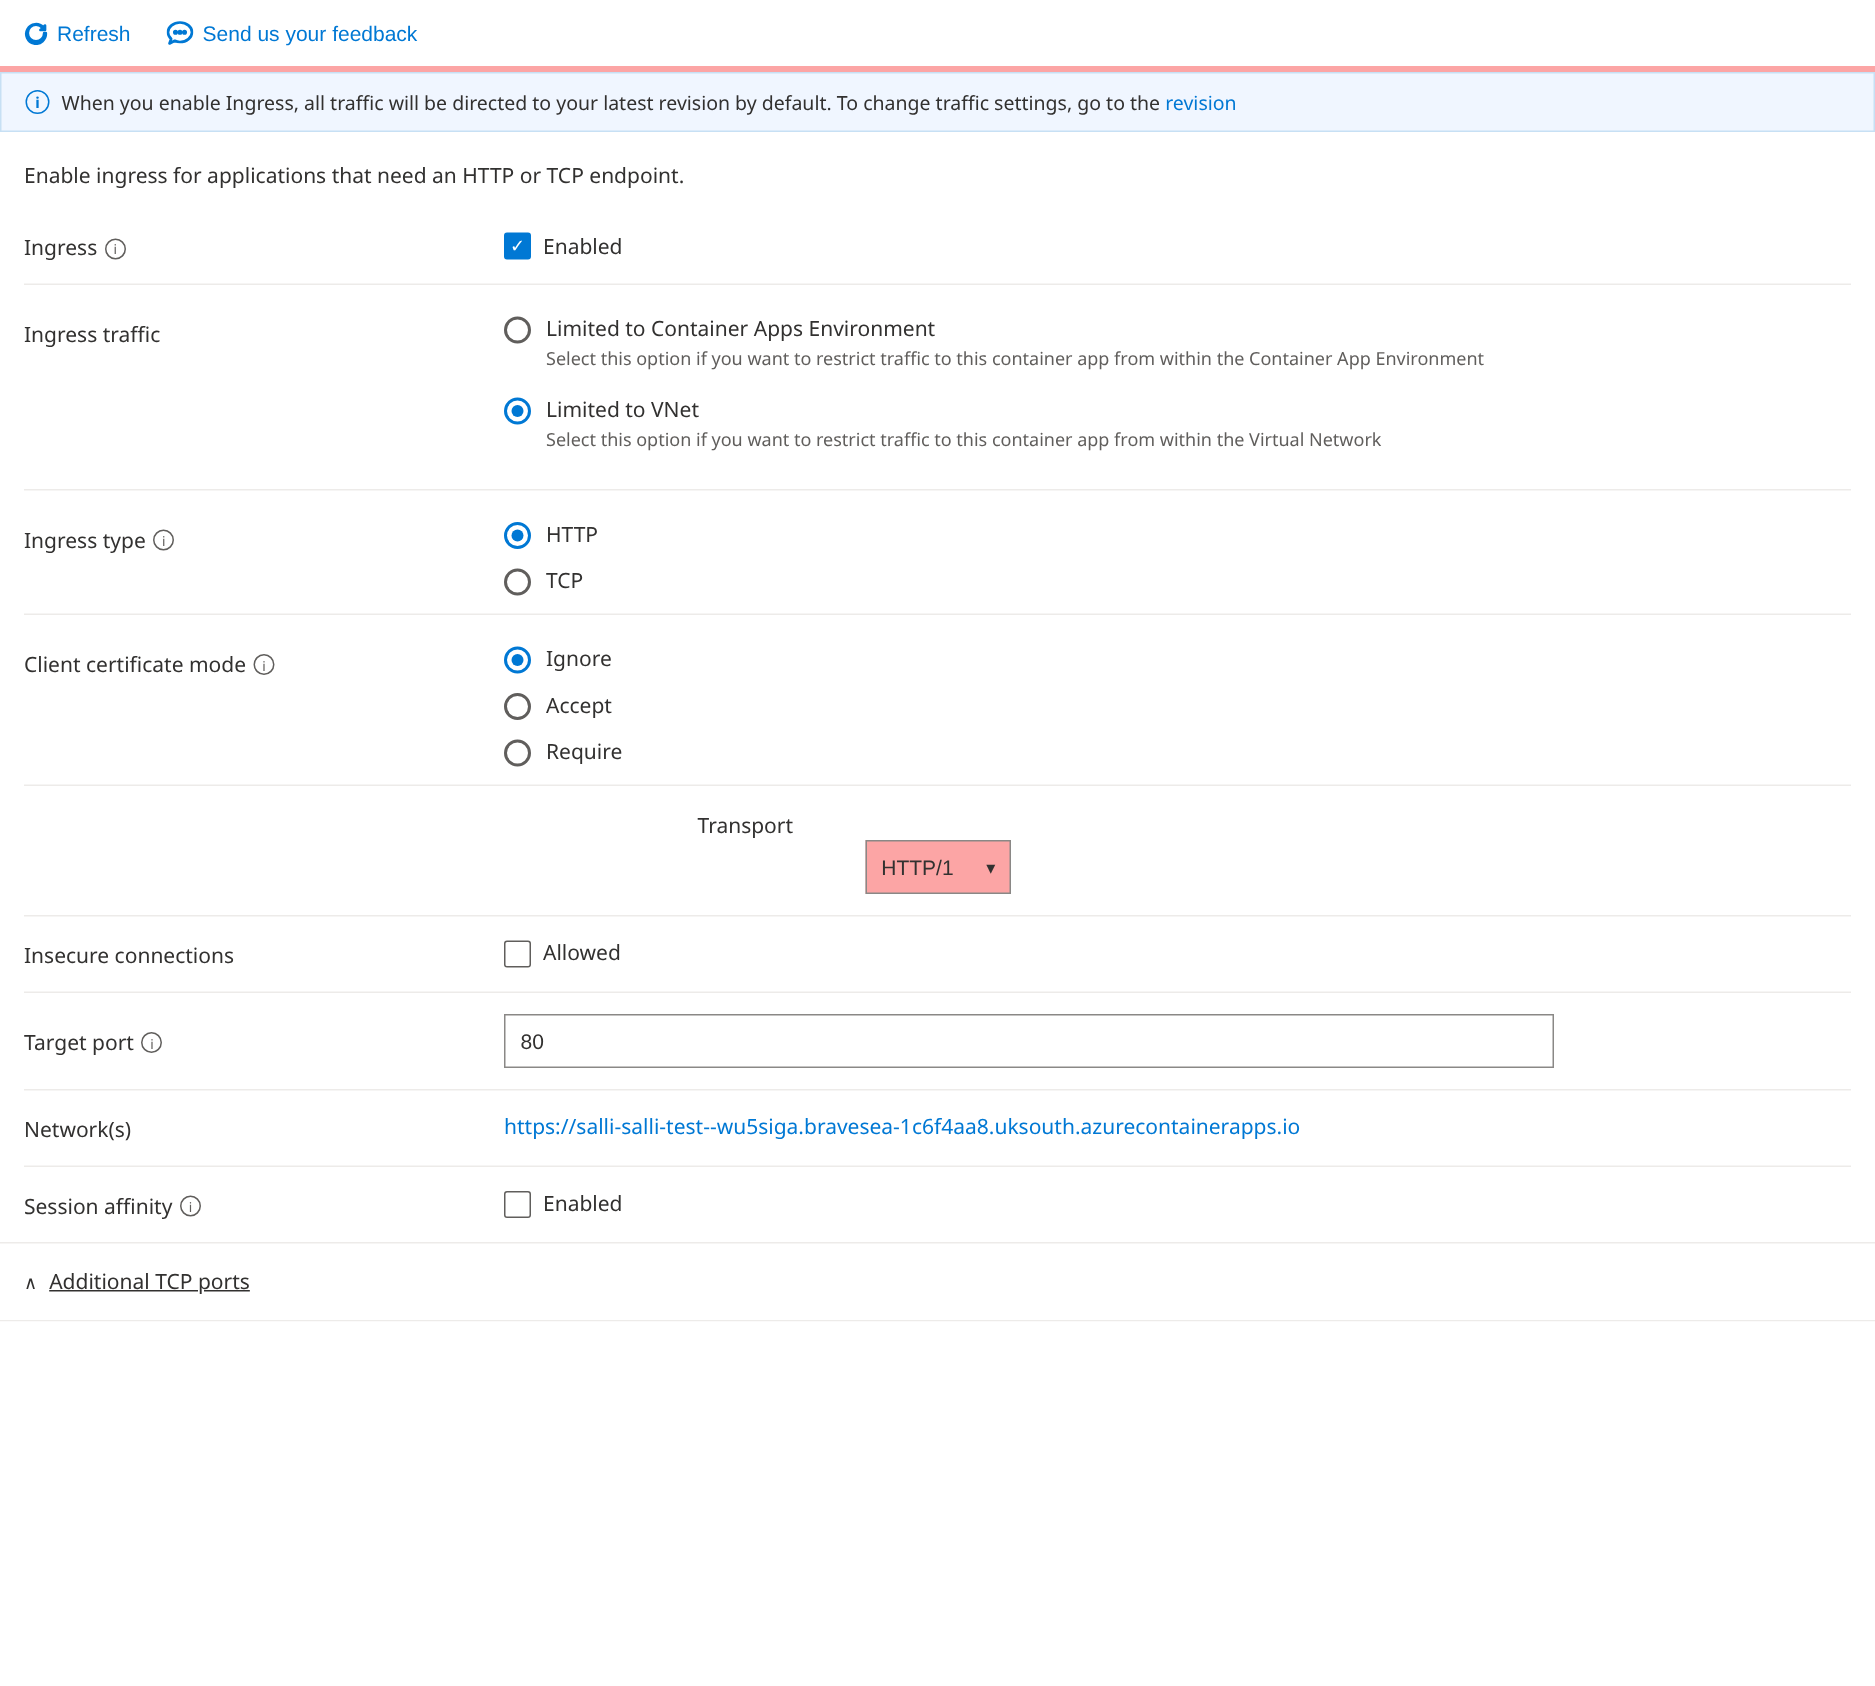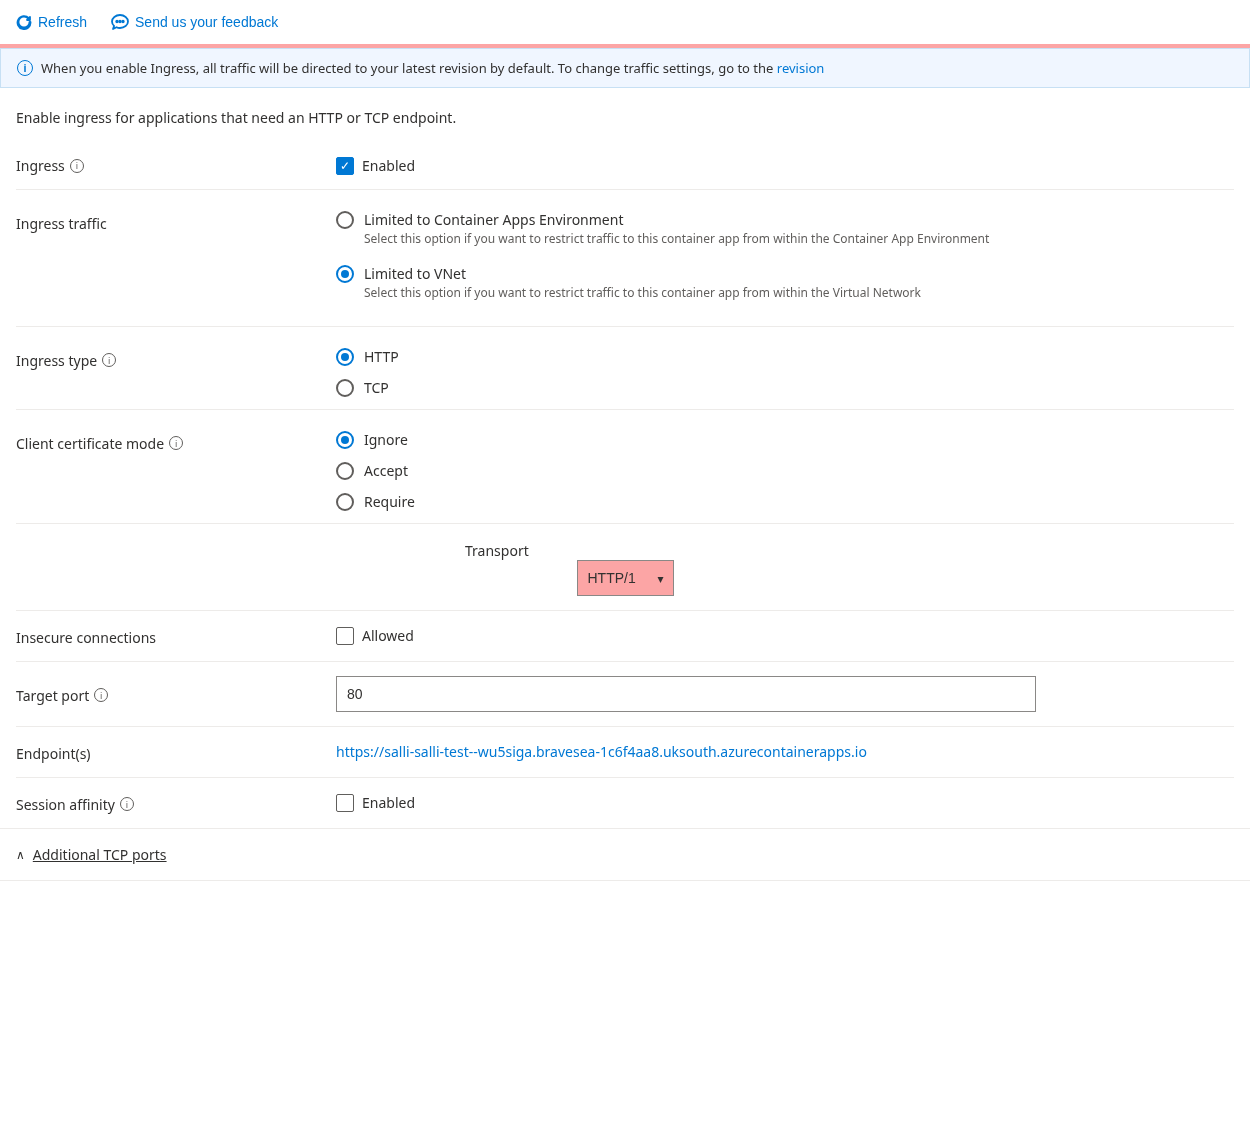--- a/index.html
+++ b/index.html
@@ -66,21 +66,21 @@
       font-size: 14px;
       color: #323130;
     }
 
     .form-container {
       padding: 0 16px;
     }
 
     .form-row {
       display: flex;
-      align-items: flex-end;
+      align-items: center;
       padding: 14px 0;
       border-bottom: none;
       min-height: 40px;
     }
 
     .form-label {
       width: 320px;
       flex-shrink: 0;
       display: flex;
       align-items: center;
@@ -465,21 +465,21 @@
     </div>
     <div class="form-control">
       <input type="text" class="text-input" value="80" placeholder="80" style="">
     </div>
   </div>
 
   <hr class="divider">
 
   <div class="form-row" style="align-items: center;">
     <div class="form-label">
-      <span>Endpoint(s)</span>
+      <span>Network(s)</span>
     </div>
     <div class="form-control">
       <a href="#" class="endpoint-link">https://salli-salli-test--wu5siga.bravesea-1c6f4aa8.uksouth.azurecontainerapps.io</a>
     </div>
   </div>
 
   <hr class="divider">
 
   <div class="form-row" style="align-items: center;">
     <div class="form-label">

